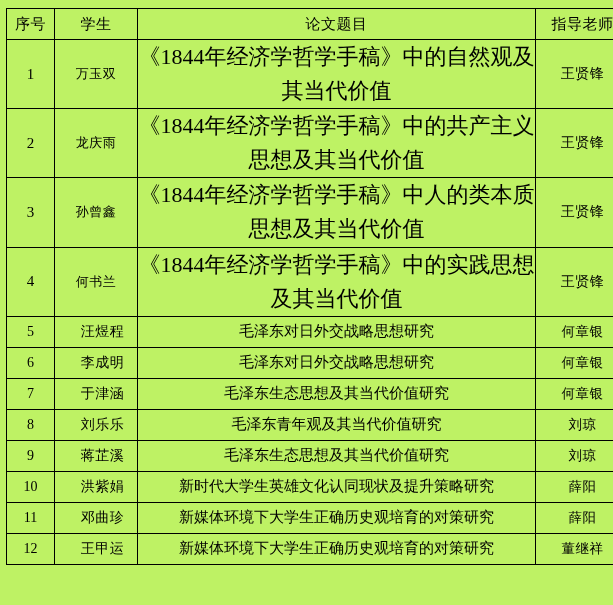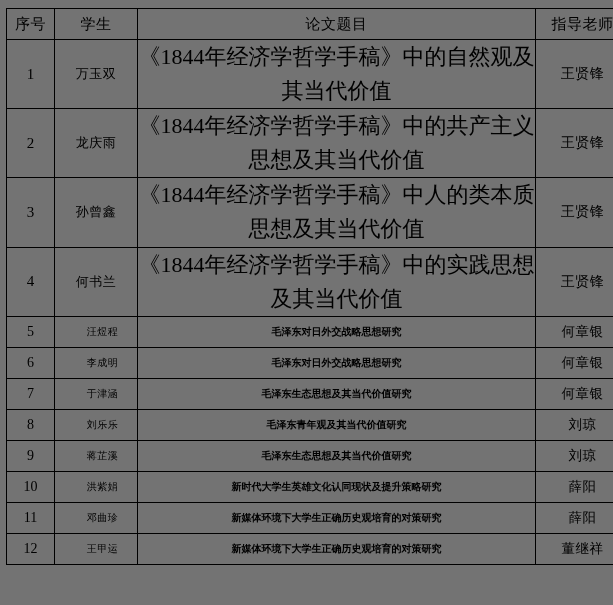--- a/index.html
+++ b/index.html
@@ -11,21 +11,21 @@
     width: 613px;
     height: 605px;
     font-family: "Liberation Serif", "DejaVu Serif", serif;
     color: #000000;
   }
   .sheet {
     width: 613px;
     height: 605px;
     box-sizing: border-box;
     padding: 8px 6px 6px 6px;
-    background: #737373;
+    background: #bef264;
   }
   table.thesis-table {
     border-collapse: collapse;
     width: 601px;
     table-layout: fixed;
   }
   table.thesis-table th,
   table.thesis-table td {
     border: 1px solid #000000;
     padding: 0;
@@ -60,24 +60,24 @@
     line-height: 1.55;
   }
   
   tr.big .cell-title { font-size: 22px; }
   tr.big td { height: 60px; }
   tr.big .cell-seq { font-size: 15px; }
   tr.big .cell-stu { font-size: 13px; }
   tr.big .cell-adv { font-size: 14px; }
 
   
-  tr.small .cell-title { font-size: 10px; font-weight: bold; }
+  tr.small .cell-title { font-size: 15px; }
   tr.small td { height: 30px; }
   tr.small .cell-seq { font-size: 14px; }
-  tr.small .cell-stu { font-size: 10px; padding-left: 13px; }
+  tr.small .cell-stu { font-size: 14px; padding-left: 13px; }
   tr.small .cell-adv { font-size: 13.5px; }
 </style>
 </head>
 <body>
 
 <div class="sheet">
   <table class="thesis-table">
     <colgroup>
       <col class="c-seq">
       <col class="c-stu">

